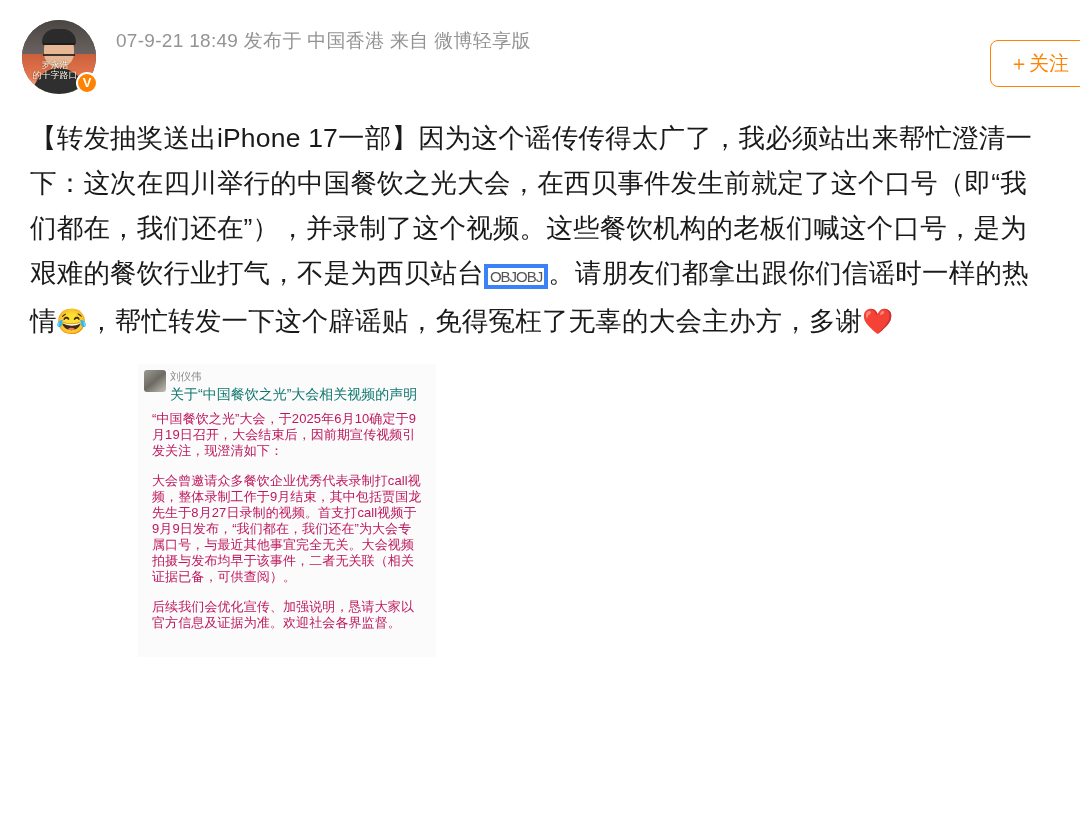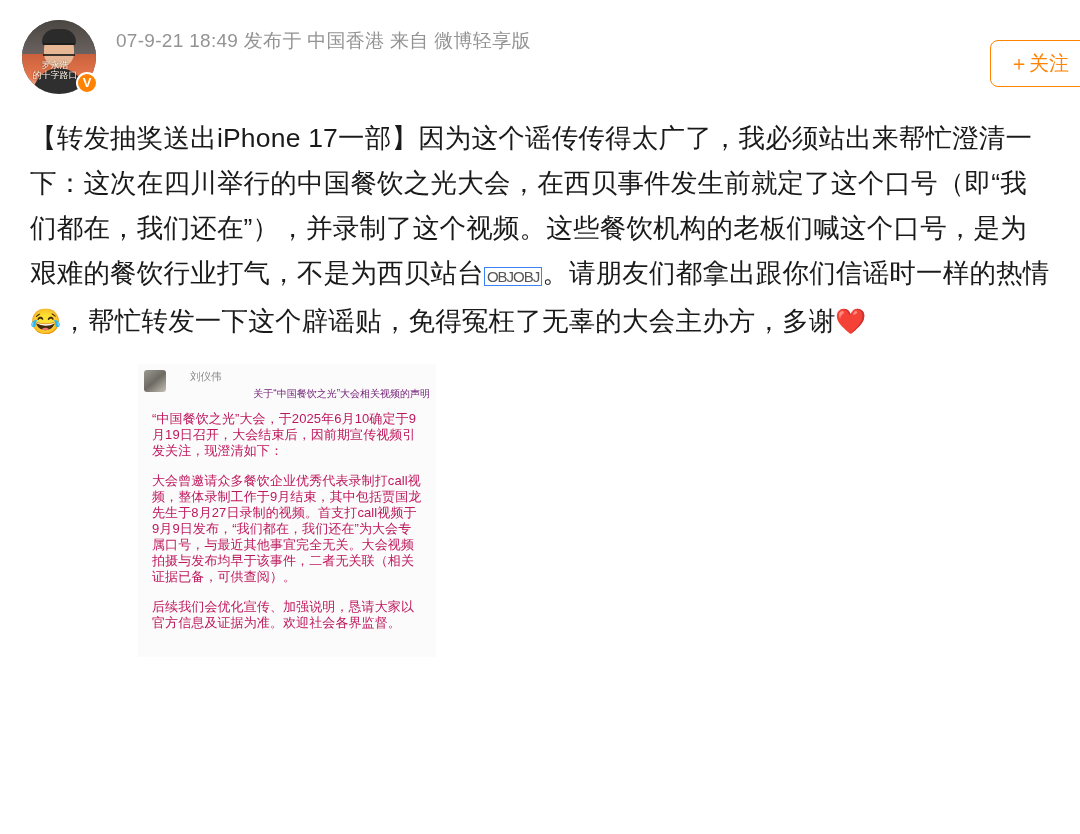--- a/index.html
+++ b/index.html
@@ -179,65 +179,64 @@
   }
   .content {
     margin: 22px 30px 0 30px;
     font-size: 26.5px;
     line-height: 45px;
     color: #1a1a1a;
     letter-spacing: .2px;
     word-break: break-all;
   }
   .content .boxed {
-    border: 1px solid #3b82f6;
+    border: 4px solid #3b82f6;
     font-size: 15px;
     padding: 0 2px;
     color: #555;
     letter-spacing: -1px;
   }
   .emoji {
     font-size: 25px;
   }
   .quote-card {
     margin: 20px 0 0 138px;
     width: 298px;
     background: #fbfbfb;
     padding: 0;
     font-size: 0;
   }
   .q-head {
     display: flex;
     align-items: flex-start;
-    gap: 24px;
+    gap: 4px;
     padding: 6px 6px 2px 6px;
     margin-top: 8px;
   }
   .q-avatar {
     width: 22px;
     height: 22px;
     flex: 0 0 22px;
     border-radius: 3px;
     background: linear-gradient(140deg, #9d9a93 0%, #6d6a63 50%, #c6c2b8 100%);
   }
   .q-headtext {
     flex: 1 1 auto;
   }
   .q-author {
     font-size: 10.5px;
     color: #8a8a8a;
     line-height: 13px;
   }
   .q-title {
-    font-size: 10px;
-    color: #701a75;
+    font-size: 14px;
+    color: #0f766e;
     line-height: 18px;
     margin-top: 2px;
     font-weight: 500;
-    text-align: right;
   }
   .q-body {
     padding: 6px 14px 10px 14px;
   }
   .q-para {
     font-size: 13px;
     line-height: 16px;
     color: #be185d;
     margin: 0 0 14px 0;
     letter-spacing: .1px;

